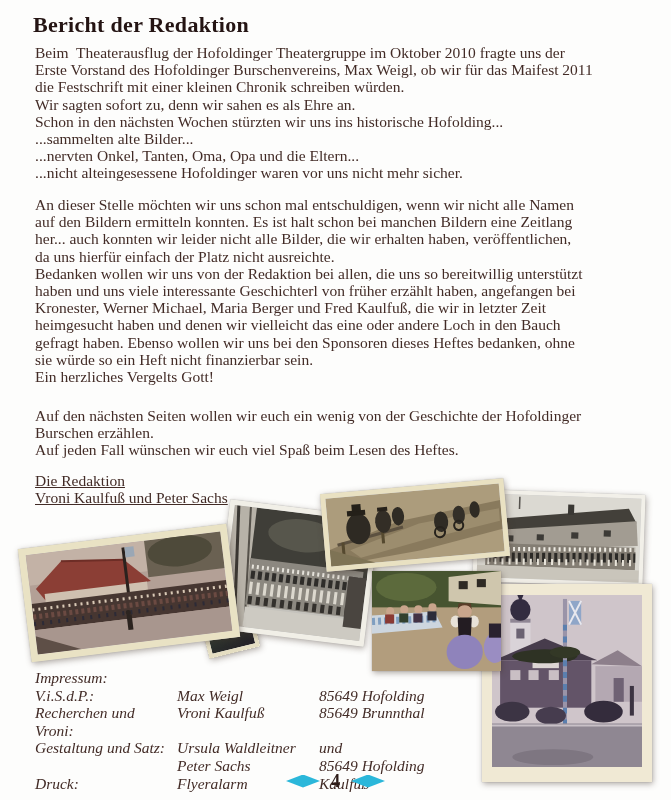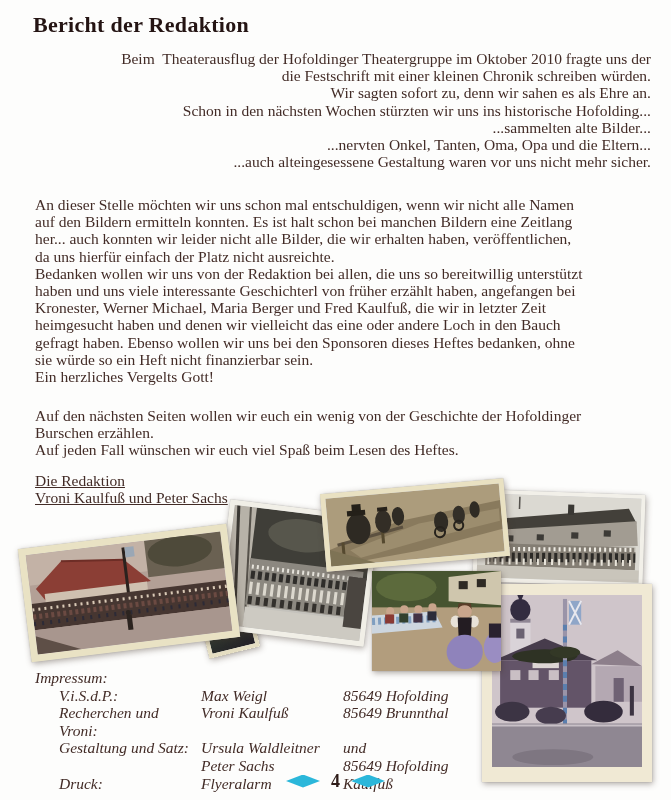--- a/index.html
+++ b/index.html
@@ -23,21 +23,21 @@
     position:absolute;left:33px;top:12px;
     font-size:22px;font-weight:700;letter-spacing:.3px;
     color:var(--heading_text);
     margin:0;
   }
   .textblock{
     position:absolute;left:35px;right:20px;
     font-size:15.5px;line-height:17.2px;
   }
   .line{white-space:pre;}
-  #para1{top:50px;text-align:right;}
+  #para1{top:44px;}
   #para2{top:196px;}
   #para3{top:407px;font-family:Liberation Serif, serif;}
   #signoff{top:472px;text-decoration:underline;}
 
   
   .photo{
     position:absolute;
     box-shadow:1px 2px 6px rgba(70,55,45,.42), 0 0 1px rgba(0,0,0,.25);
     background:#ccc;
   }
@@ -56,21 +56,21 @@
   #photo-maypole{left:482px;top:584px;width:150px;height:172px;
     border:10px solid #f0e9d4;border-top-width:11px;border-bottom-width:15px;z-index:5;}
   #photo-dancers{left:372px;top:571px;width:129px;height:100px;border:none;z-index:6;}
 
   
   #impressum{
     position:absolute;left:35px;top:669px;right:180px;
     font-style:italic;font-size:15.5px;line-height:17.6px;
   }
   .imp-row{display:flex;}
-  .imp-label{width:142px;flex:none;margin-left:24px;}
+  .imp-label{width:142px;flex:none;}
   .imp-name{width:142px;flex:none;}
   .imp-place{flex:auto;}
 
   
   #footer{
     position:absolute;left:0;top:772px;width:671px;
     display:flex;justify-content:center;align-items:center;gap:11px;
   }
   .diamond{
     width:34px;height:13px;flex:none;
@@ -83,26 +83,27 @@
 </style>
 </head>
 <body>
 
 <div id="page">
 
   <h1 class="title">Bericht der Redaktion</h1>
 
   <div id="para1" class="textblock">
       <div class="line">Beim  Theaterausflug der Hofoldinger Theatergruppe im Oktober 2010 fragte uns der</div>
+      <div class="line">Erste Vorstand des Hofoldinger Burschenvereins, Max Weigl, ob wir für das Maifest 2011</div>
       <div class="line">die Festschrift mit einer kleinen Chronik schreiben würden.</div>
       <div class="line">Wir sagten sofort zu, denn wir sahen es als Ehre an.</div>
       <div class="line">Schon in den nächsten Wochen stürzten wir uns ins historische Hofolding...</div>
       <div class="line">...sammelten alte Bilder...</div>
       <div class="line">...nervten Onkel, Tanten, Oma, Opa und die Eltern...</div>
-      <div class="line">...auch alteingesessene Gestaltung waren vor uns nicht mehr sicher.</div>
+      <div class="line">...nicht alteingesessene Hofoldinger waren vor uns nicht mehr sicher.</div>
     </div>
   <div id="para2" class="textblock">
       <div class="line">An dieser Stelle möchten wir uns schon mal entschuldigen, wenn wir nicht alle Namen</div>
       <div class="line">auf den Bildern ermitteln konnten. Es ist halt schon bei manchen Bildern eine Zeitlang</div>
       <div class="line">her... auch konnten wir leider nicht alle Bilder, die wir erhalten haben, veröffentlichen,</div>
       <div class="line">da uns hierfür einfach der Platz nicht ausreichte.</div>
       <div class="line">Bedanken wollen wir uns von der Redaktion bei allen, die uns so bereitwillig unterstützt</div>
       <div class="line">haben und uns viele interessante Geschichterl von früher erzählt haben, angefangen bei</div>
       <div class="line">Kronester, Werner Michael, Maria Berger und Fred Kaulfuß, die wir in letzter Zeit</div>
       <div class="line">heimgesucht haben und denen wir vielleicht das eine oder andere Loch in den Bauch</div>

